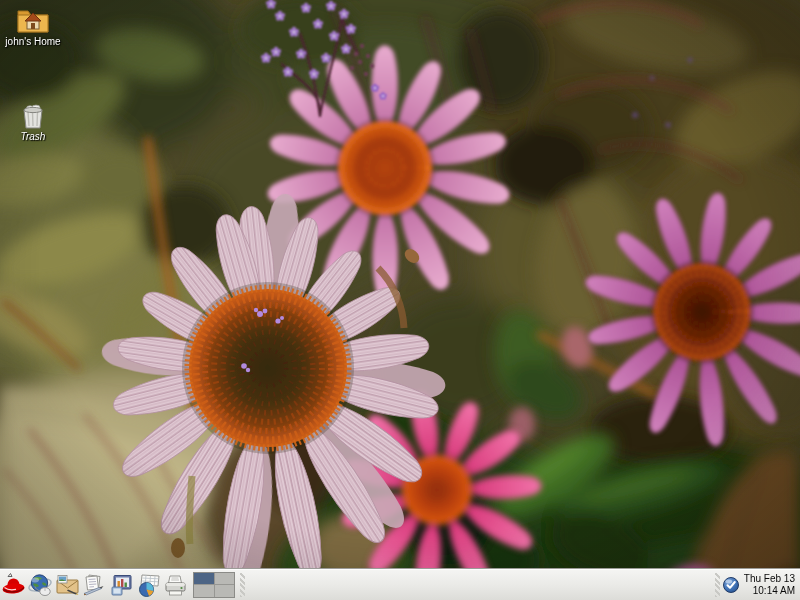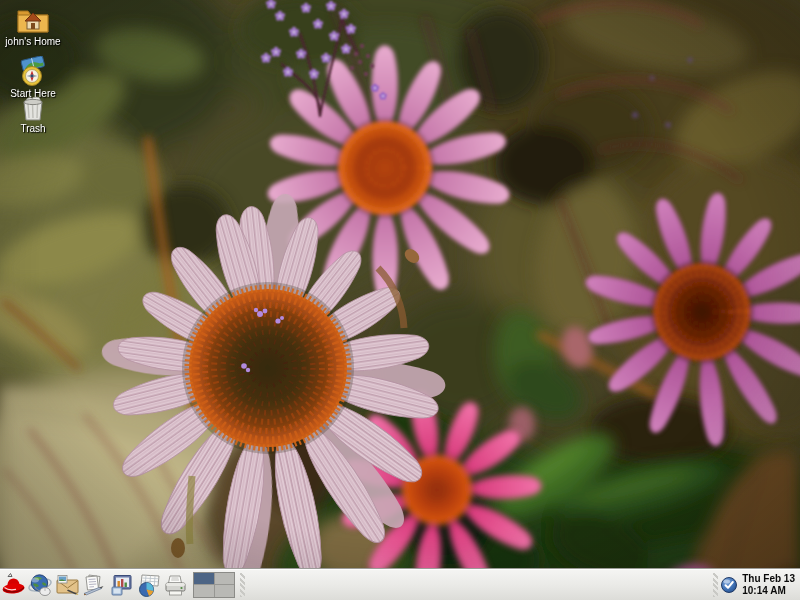--- a/index.html
+++ b/index.html
@@ -5,42 +5,42 @@
   html,body{margin:0;padding:0;background:#000;}
   .screen{position:relative;width:800px;height:600px;overflow:hidden;
           font-family:"Liberation Sans",sans-serif;}
   .wallpaper{position:absolute;left:0;top:0;width:800px;height:600px;display:block;}
 
   
   .desktop-icon{position:absolute;left:0;width:66px;display:flex;flex-direction:column;
                 align-items:center;cursor:default;}
   .di-home{top:4px;}
   .di-start{top:56px;}
-  .di-trash{top:92px;}
+  .di-trash{top:100px;font-style:italic;}
   .icon-label{margin-top:1px;font-size:10px;line-height:11px;color:#fff;text-align:center;
               text-shadow:1px 1px 1px rgba(0,0,0,.95),0 0 3px rgba(0,0,0,.75);}
 
   
   .panel{position:absolute;left:0;bottom:0;width:800px;height:32px;box-sizing:border-box;
          background:linear-gradient(#f5f5f3,#e9e9e6 55%,#dcdcd8);
          border-top:1px solid #9c9c98;box-shadow:inset 0 1px 0 #ffffff;
          display:flex;align-items:center;}
   .launcher{width:27px;height:31px;border:none;background:transparent;padding:0;margin:0;
             display:flex;align-items:center;justify-content:center;}
   .ws-switcher{width:42px;height:26px;box-sizing:border-box;margin:0 3px 0 4px;
                border:1px solid #8b8b87;background:#979793;
                display:grid;grid-template-columns:1fr 1fr;grid-template-rows:1fr 1fr;gap:1px;}
   .ws-cell{background:#b9b9b5;}
   .ws-cell.active{background:#4d6585;}
   .drag-handle{width:5px;height:24px;margin:0 2px;
      background:repeating-linear-gradient(45deg,#c9c9c5 0 2px,rgba(0,0,0,0) 2px 4px);}
   .panel-spacer{flex:1;}
   .notify-area{display:flex;align-items:center;}
-  .clock{font-size:10px;line-height:11.5px;color:#0a0a0a;text-align:left;
-         margin:0 5px 0 4px;white-space:nowrap;font-weight:bold;}
+  .clock{font-size:10px;line-height:11.5px;color:#0a0a0a;text-align:right;
+         margin:0 5px 0 4px;white-space:nowrap;}
 </style>
 </head>
 <body>
 
 <div class="screen">
 
   <svg class="wallpaper" viewBox="0 0 800 600" preserveAspectRatio="none">
     <defs>
       <filter id="fb06" x="-30%" y="-30%" width="160%" height="160%">
           <feGaussianBlur stdDeviation="0.7"></feGaussianBlur>
@@ -400,35 +400,20 @@
     <svg width="36" height="31" viewBox="0 0 36 31">
       <path d="M3,7 L13,7 L16,11 L33,11 L33,28 L3,28 Z" fill="#d99a30" stroke="#9c6e1c" stroke-width="1"></path>
       <path d="M3,11 L33,11 L33,28 L3,28 Z" fill="#edb64e" stroke="#9c6e1c" stroke-width="1"></path>
       <rect x="12" y="16" width="12" height="9" fill="#ecd9b0" stroke="#7c5c34" stroke-width="1"></rect>
       <path d="M10,17 L18,9 L26,17 Z" fill="#a34a1a" stroke="#6e3210" stroke-width="1"></path>
       <rect x="16" y="19" width="4" height="6" fill="#7c4a1e"></rect>
     </svg>
     <div class="icon-label">john's Home</div>
   </div>
 
-  <div class="desktop-icon di-start">
-    <svg width="34" height="31" viewBox="0 0 34 31">
-      <g transform="rotate(-14 17 8)">
-        <rect x="6" y="2" width="22" height="11" rx="2" fill="#4f93cc" stroke="#2c5a88" stroke-width="1"></rect>
-        <path d="M8,11 C12,6 18,5 22,8 C25,10 27,9 27,9 L27,12 L8,12 Z" fill="#4a9a40"></path>
-        <path d="M17,2 L17,13" stroke="#bcd8ec" stroke-width="1"></path>
-      </g>
-      <circle cx="16" cy="20" r="9.5" fill="#e5c23c" stroke="#a08020" stroke-width="1"></circle>
-      <circle cx="16" cy="20" r="6.5" fill="#f6f2e4" stroke="#b09c58" stroke-width="0.8"></circle>
-      <path d="M16,14.5 L18,20 L16,25.5 L14,20 Z" fill="#c83030"></path>
-      <path d="M10.5,20 L16,18.5 L21.5,20 L16,21.5 Z" fill="#8c98a8"></path>
-      <circle cx="16" cy="20" r="1.4" fill="#30486e"></circle>
-    </svg>
-    <div class="icon-label">Start Here</div>
-  </div>
 
   <div class="desktop-icon di-trash">
     <svg width="28" height="30" viewBox="0 0 28 30">
       <ellipse cx="11" cy="8" rx="3.4" ry="2.2" fill="#f6f6f2" stroke="#9a9a96" stroke-width="0.8"></ellipse>
       <ellipse cx="17" cy="7.5" rx="4" ry="2.4" fill="#eeeeea" stroke="#9a9a96" stroke-width="0.8"></ellipse>
       <path d="M5,10 L23,10 L21,28 L7,28 Z" fill="#e3e3df" stroke="#85857f" stroke-width="1"></path>
       <path d="M9,12 L10,26 M13.5,12 L14,26 M18.5,12 L18,26" stroke="#bdbdb7" stroke-width="1.4" fill="none"></path>
       <ellipse cx="14" cy="10" rx="9" ry="2.6" fill="#cdcdc7" stroke="#85857f" stroke-width="1"></ellipse>
     </svg>
     <div class="icon-label">Trash</div>

